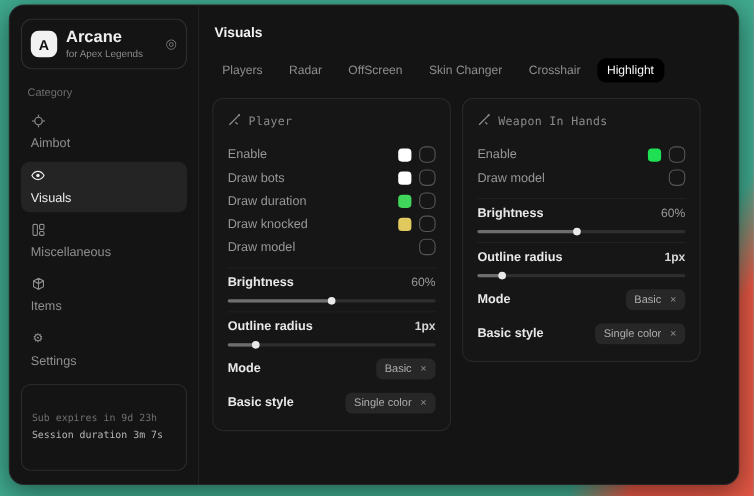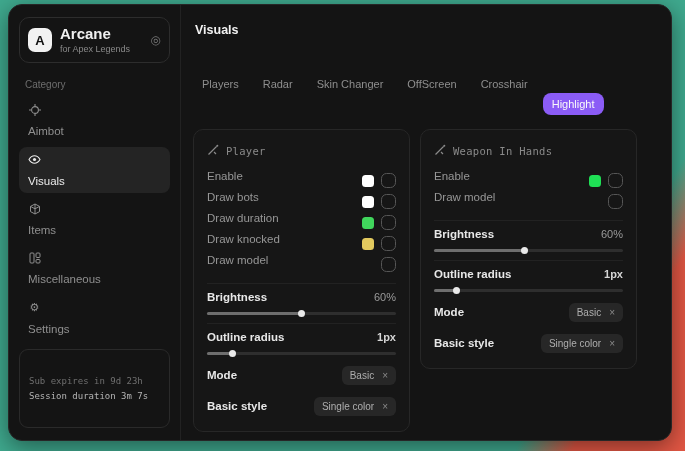--- a/index.html
+++ b/index.html
@@ -31,26 +31,26 @@
   .nav-item svg { display:block; }
   .side-spacer { flex:1; }
   .sub-card { border:1px solid #2a2a2a; border-radius:9px; padding:24px 9px; font-family:"DejaVu Sans Mono", monospace; line-height:1.6; }
   .sub-line1 { font-size:9px; color:#6f6f6f; }
   .sub-line2 { font-size:9px; color:#b5b5b5; }
   
   .main { flex:1; padding:14px 14px 0 12px; display:flex; flex-direction:column; }
   .page-title { font-size:12.5px; font-weight:bold; color:#f2f2f2; margin:4px 0 16px 2px; }
   .tabs { display:flex; align-items:center; gap:6px; margin-bottom:14px; }
   .tab { font-size:11px; color:#8e8e8e; padding:5px 9px; border-radius:8px; cursor:pointer; white-space:nowrap; }
-  .tab.active { background:#8b5cf6; color:#fafafa;margin-top:40px; }
+  .tab.active { background:#000000; color:#fafafa; }
   .panels { display:flex; align-items:flex-start; gap:10px; }
   .panel { width:217px; border:1px solid #272727; border-radius:10px; background:#161616; padding:12px 13px 14px; }
   .panel-head { display:flex; align-items:center; gap:7px; margin-bottom:10px; color:#8a8a8a; }
   .panel-head .ph-label { font-family:"DejaVu Sans Mono", monospace; font-size:10.5px; letter-spacing:.3px; }
-  .row { display:flex; justify-content:space-between; height:21px; }
+  .row { display:flex; align-items:center; justify-content:space-between; height:21px; }
   .rlabel { font-size:11.5px; color:#979797; }
   .rright { display:flex; align-items:center; gap:7px; }
   .swatch { width:12px; height:12px; border-radius:3.5px; display:inline-block; cursor:pointer; }
   .checkbox { width:15px; height:15px; border:1.5px solid #565656; border-radius:5.5px; display:inline-block; cursor:pointer; }
   .sect { border-top:1px solid #222; margin-top:8px; padding-top:7px; }
   .shead { display:flex; justify-content:space-between; align-items:center; }
   .slabel { font-size:11.5px; font-weight:bold; color:#e8e8e8; }
   .svalue { font-size:11px; color:#9a9a9a; }
   .svalue.bright { color:#d6d6d6; font-weight:bold; }
   .track { position:relative; height:3px; border-radius:2px; background:#2e2e2e; margin-top:9px; margin-bottom:3px; cursor:pointer; }
@@ -94,57 +94,57 @@
           <svg width="13" height="13" viewBox="0 0 13 13">
               <path d="M1 6.5C2.4 4 4.3 2.8 6.5 2.8S10.6 4 12 6.5C10.6 9 8.7 10.2 6.5 10.2S2.4 9 1 6.5z" fill="none" stroke="currentColor" stroke-width="1.1"></path>
               <circle cx="6.5" cy="6.5" r="1.6" fill="currentColor"></circle>
             </svg>
         </span>
         <span>Visuals</span>
       </div>
       <div class="nav-item">
         <span class="nicon">
           <svg width="12" height="12" viewBox="0 0 12 12">
-              <path d="M6 1l4.5 2.4v5.2L6 11 1.5 8.6V3.4L6 1zM6 1v4.8M1.5 3.4L6 5.8l4.5-2.4M6 11V5.8" fill="none" stroke="currentColor" stroke-width="1"></path>
-            </svg>
-        </span>
-        <span>Items</span>
-      </div>
-      <div class="nav-item">
-        <span class="nicon">
-          <svg width="12" height="12" viewBox="0 0 12 12">
               <rect x="1" y="1" width="4" height="10" rx="1" fill="none" stroke="currentColor" stroke-width="1"></rect>
               <rect x="7" y="1" width="4" height="4.5" rx="1" fill="none" stroke="currentColor" stroke-width="1"></rect>
               <rect x="7" y="7.5" width="4" height="3.5" rx="1" fill="none" stroke="currentColor" stroke-width="1"></rect>
             </svg>
         </span>
         <span>Miscellaneous</span>
       </div>
       <div class="nav-item">
+        <span class="nicon">
+          <svg width="12" height="12" viewBox="0 0 12 12">
+              <path d="M6 1l4.5 2.4v5.2L6 11 1.5 8.6V3.4L6 1zM6 1v4.8M1.5 3.4L6 5.8l4.5-2.4M6 11V5.8" fill="none" stroke="currentColor" stroke-width="1"></path>
+            </svg>
+        </span>
+        <span>Items</span>
+      </div>
+      <div class="nav-item">
         <span class="nicon">⚙</span>
         <span>Settings</span>
       </div>
     </nav>
 
     <div class="side-spacer"></div>
 
     <div class="sub-card">
       <div class="sub-line1">Sub expires in 9d 23h</div>
       <div class="sub-line2">Session duration 3m 7s</div>
     </div>
   </aside>
 
   <main class="main">
     <div class="page-title">Visuals</div>
 
     <div class="tabs">
       <span class="tab">Players</span>
       <span class="tab">Radar</span>
+      <span class="tab">OffScreen</span>
       <span class="tab">Skin Changer</span>
-      <span class="tab">OffScreen</span>
       <span class="tab">Crosshair</span>
       <span class="tab active">Highlight</span>
     </div>
 
     <div class="panels">
 
       <section class="panel">
         <div class="panel-head">
           <span class="ic">
             <svg width="12" height="12" viewBox="0 0 12 12">

